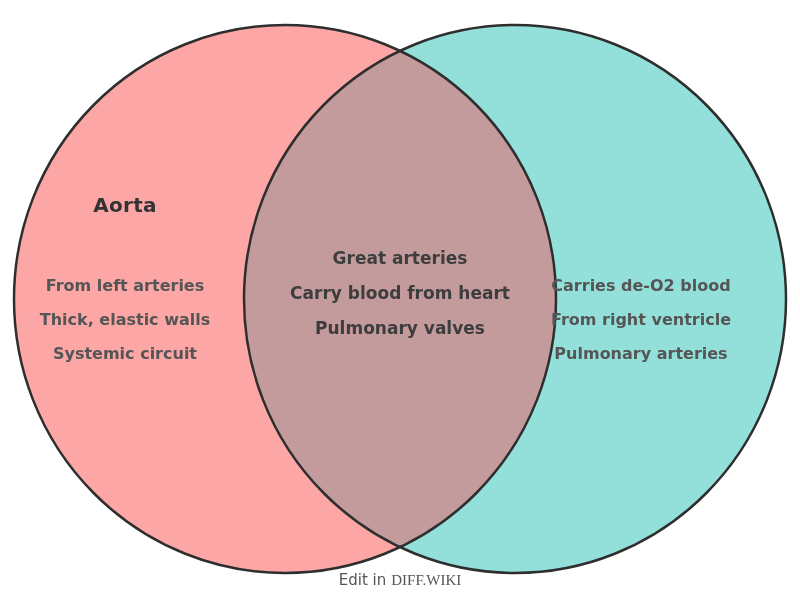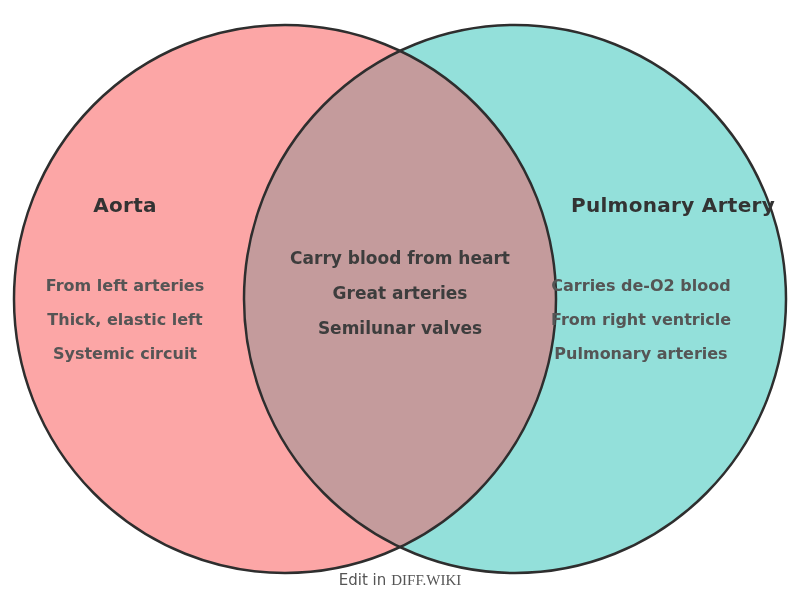--- a/index.html
+++ b/index.html
@@ -70,34 +70,33 @@
     <ellipse cx="515" cy="299" rx="271" ry="274" stroke="none" fill="#93E0DA"></ellipse>
     <ellipse cx="285" cy="299" rx="271" ry="274" stroke="none" clip-path="url(#clipRightCircle)" fill="#C49B9C"></ellipse>
 
     <ellipse cx="285" cy="299" rx="271" ry="274" fill="none" stroke-width="2.5" stroke="#2e2e2e"></ellipse>
     <ellipse cx="515" cy="299" rx="271" ry="274" fill="none" stroke-width="2.5" stroke="#2e2e2e"></ellipse>
   </svg>
 
   <div class="vtext circle-title" style="left:125px; top:193px;">Aorta</div>
   <div class="vtext side-list" style="left:125px; top:269px;">
     <div>From left arteries</div>
-    <div>Thick, elastic left</div>
+    <div>Thick, elastic walls</div>
     <div>Systemic circuit</div>
   </div>
 
-  <div class="vtext circle-title" style="left:673px; top:193px;">Pulmonary Artery</div>
   <div class="vtext side-list" style="left:641px; top:269px;">
     <div>Carries de-O2 blood</div>
     <div>From right ventricle</div>
     <div>Pulmonary arteries</div>
   </div>
 
   <div class="vtext mid-list" style="left:400px; top:241px;">
+    <div>Great arteries</div>
     <div>Carry blood from heart</div>
-    <div>Great arteries</div>
-    <div>Semilunar valves</div>
+    <div>Pulmonary valves</div>
   </div>
 
   <div class="footer-note">
     <span>Edit in</span><span class="brand">DIFF.WIKI</span>
   </div>
 
 </div>
 
 </body></html>

